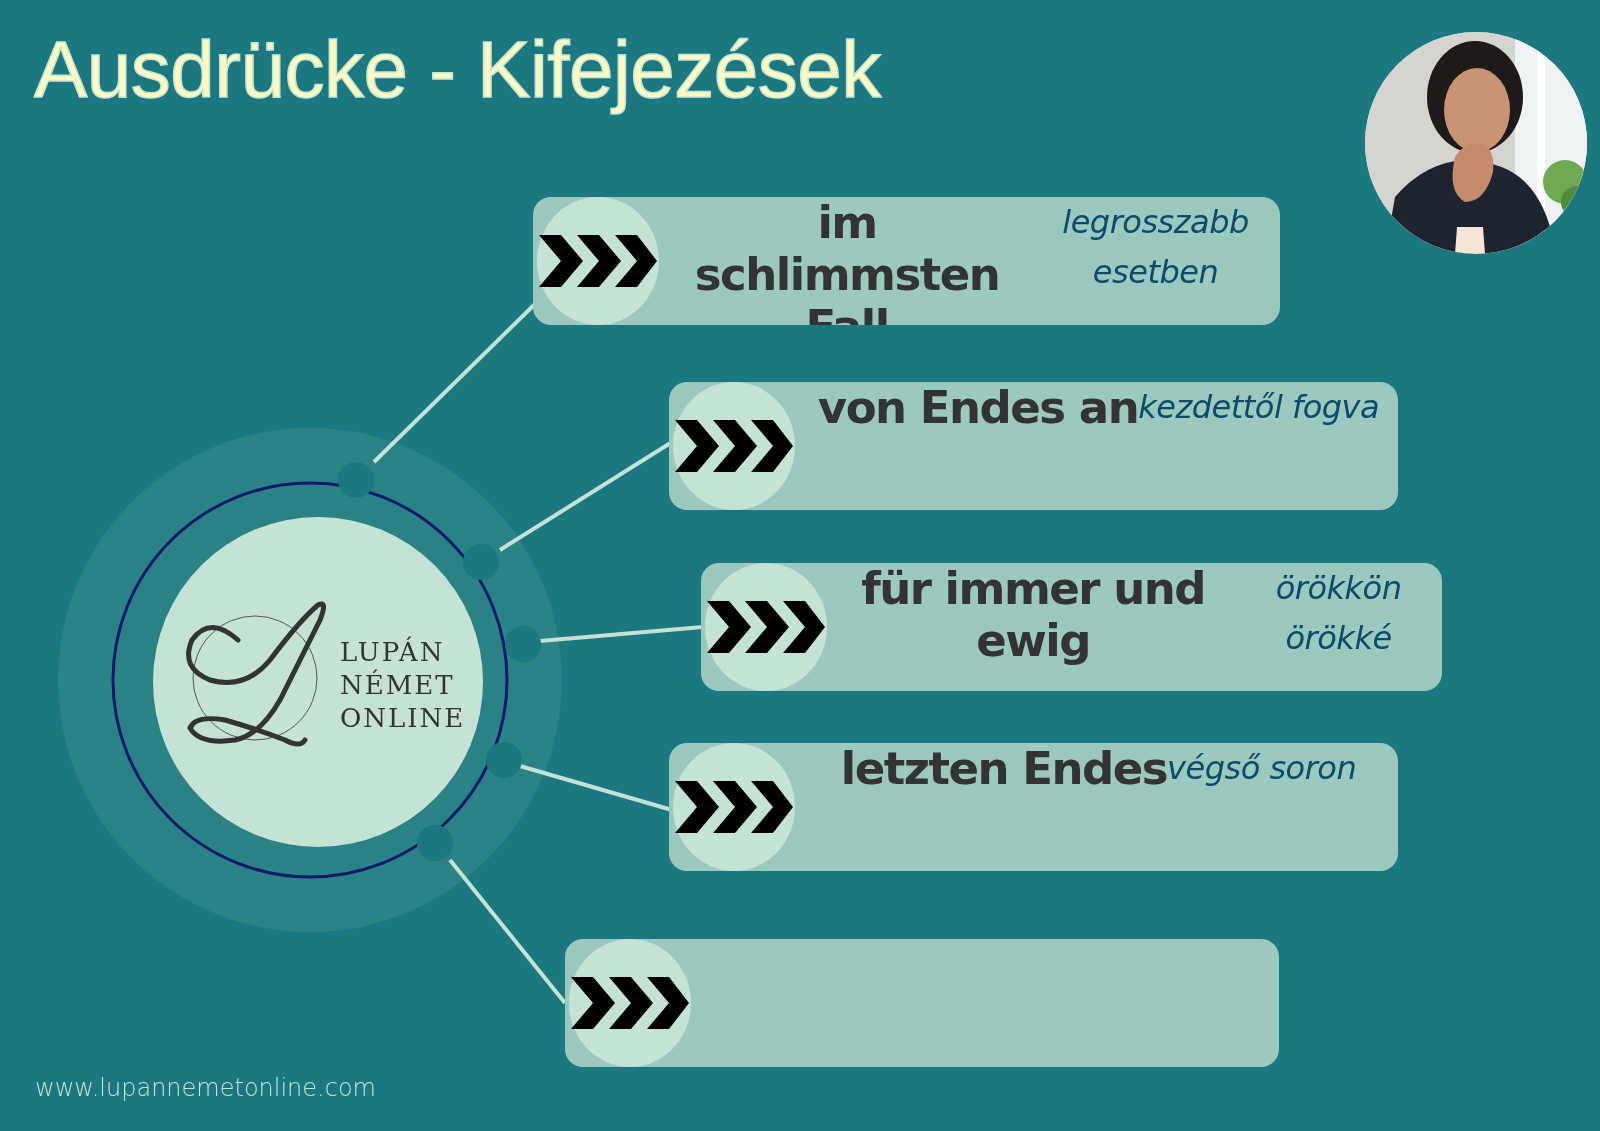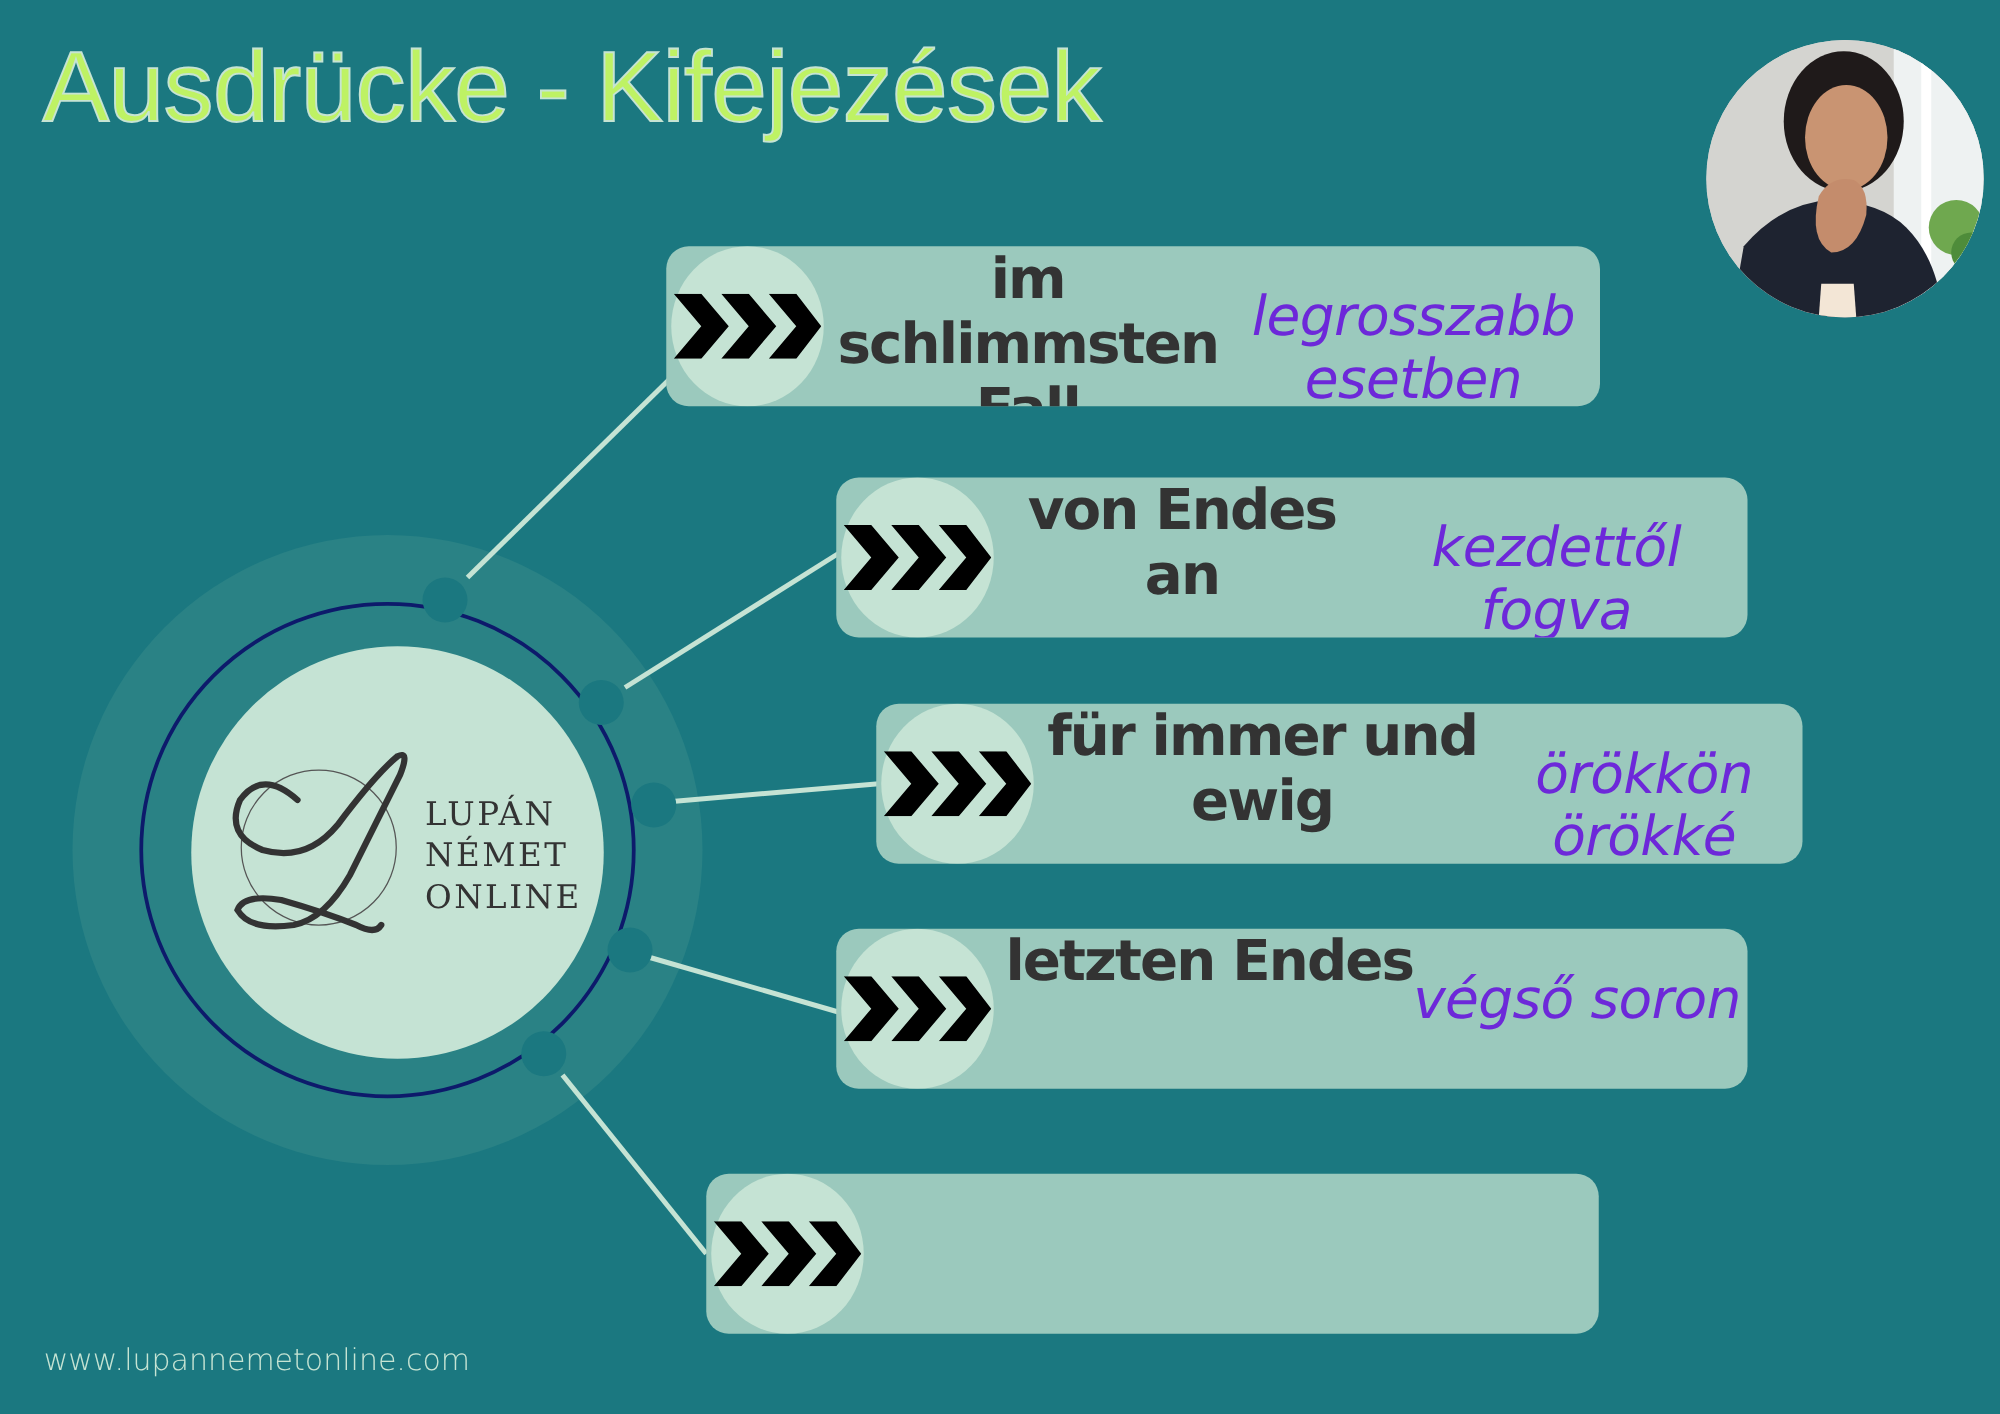--- a/index.html
+++ b/index.html
@@ -1,25 +1,25 @@
 <!DOCTYPE html>
 <html><head>
 <meta charset="utf-8">
 <style>
   html,body{margin:0;padding:0;}
   body{width:1600px;height:1131px;background:#1b7880;position:relative;overflow:hidden;font-family:"DejaVu Sans","Liberation Sans",sans-serif;}
-  .title{position:absolute;left:34px;top:30px;font-family:"Liberation Sans",sans-serif;font-size:80px;font-weight:400;color:#bef264;letter-spacing:-0.5px;line-height:1;-webkit-text-stroke:1.5px #c6e4d3;}
+  .title{position:absolute;left:34px;top:30px;font-family:"Liberation Sans",sans-serif;font-size:80px;font-weight:400;color:#fef9c3;letter-spacing:-0.5px;line-height:1;-webkit-text-stroke:1.5px #c6e4d3;}
   .photo{position:absolute;left:1365px;top:32px;width:222px;height:222px;border-radius:50%;overflow:hidden;background:#d9d9d6;}
   svg.diagram{position:absolute;left:0;top:0;}
   .card{position:absolute;height:128px;background:#9bc9bd;border-radius:18px;overflow:hidden;}
   .card .bubble{position:absolute;left:4px;top:0;width:122px;height:128px;border-radius:50%;background:#c5e3d4;}
   .card .arrows{position:absolute;left:6px;top:38px;width:118px;height:52px;}
   .card .text{position:absolute;top:0;right:0;height:96px;display:flex;justify-content:center;align-items:flex-start;text-align:center;}
   .card .de{font-family:"DejaVu Sans",sans-serif;font-weight:700;font-size:45px;color:#333333;line-height:52px;letter-spacing:-1.5px;}
-  .card .hu{font-family:"DejaVu Sans",sans-serif;font-style:italic;font-weight:300;font-size:44px;color:#6d28d9;line-height:50px;letter-spacing:-0.5px;margin-top:32px;}
+  .card .hu{font-family:"DejaVu Sans",sans-serif;font-style:italic;font-weight:300;font-size:32px;color:#0c4a6e;line-height:50px;letter-spacing:-0.5px;}
   .footer{position:absolute;left:35px;top:1074px;font-family:"DejaVu Sans",sans-serif;font-size:24px;color:#c6e4d3;font-weight:300;}
   .logo-text{position:absolute;left:340px;top:636px;font-family:"DejaVu Serif",serif;font-size:26px;color:#333;letter-spacing:2px;line-height:33px;}
 </style>
 </head>
 <body>
 
 <div class="title">Ausdrücke - Kifejezések</div>
 
 <div class="photo">
   <svg width="222" height="222" viewBox="0 0 222 222">

